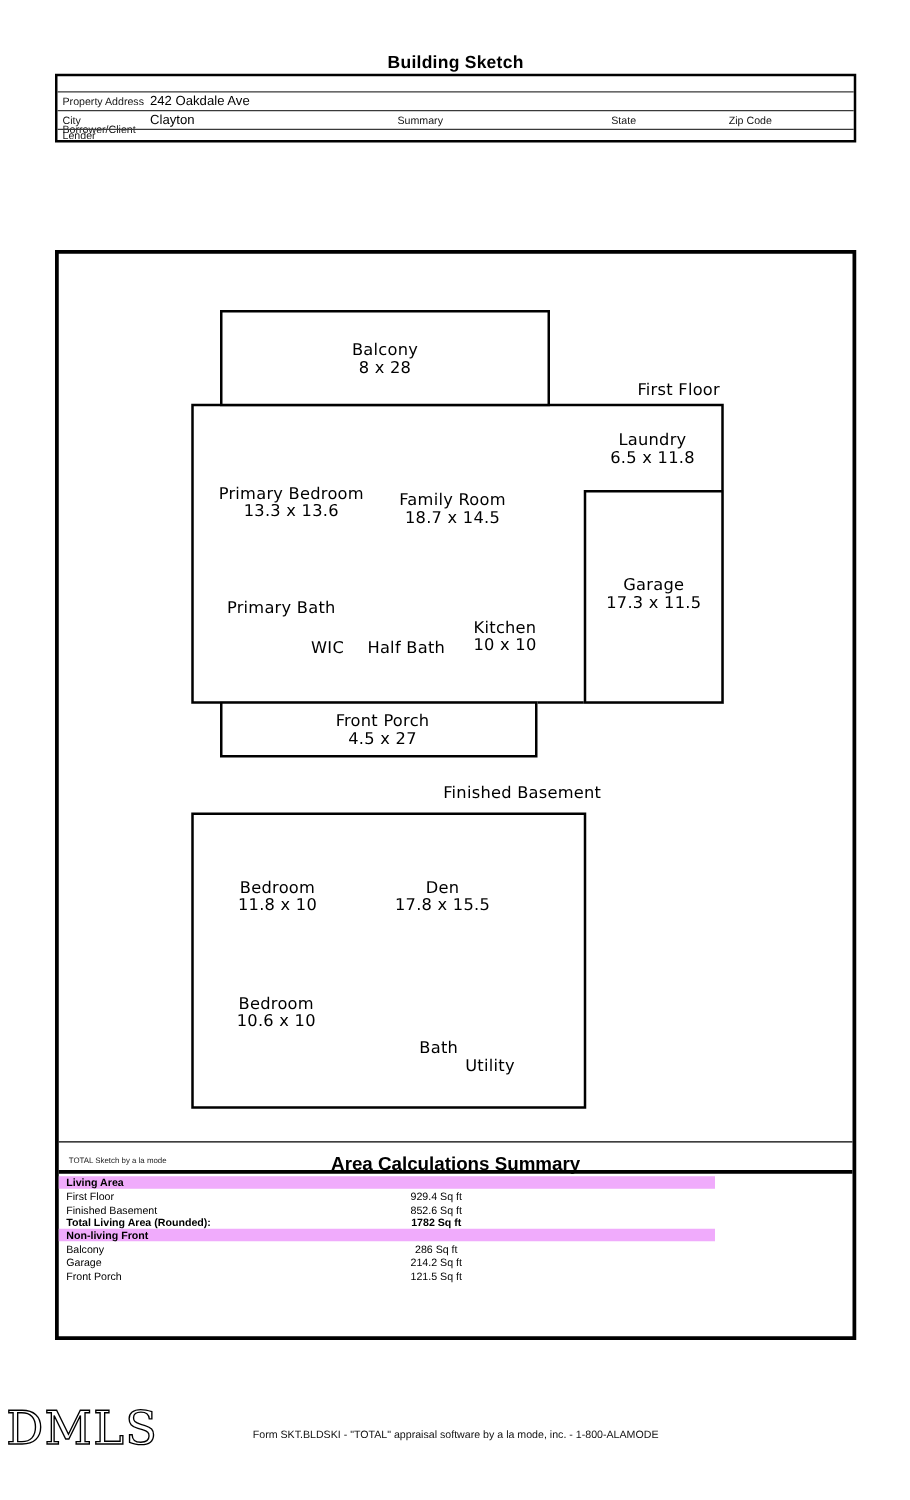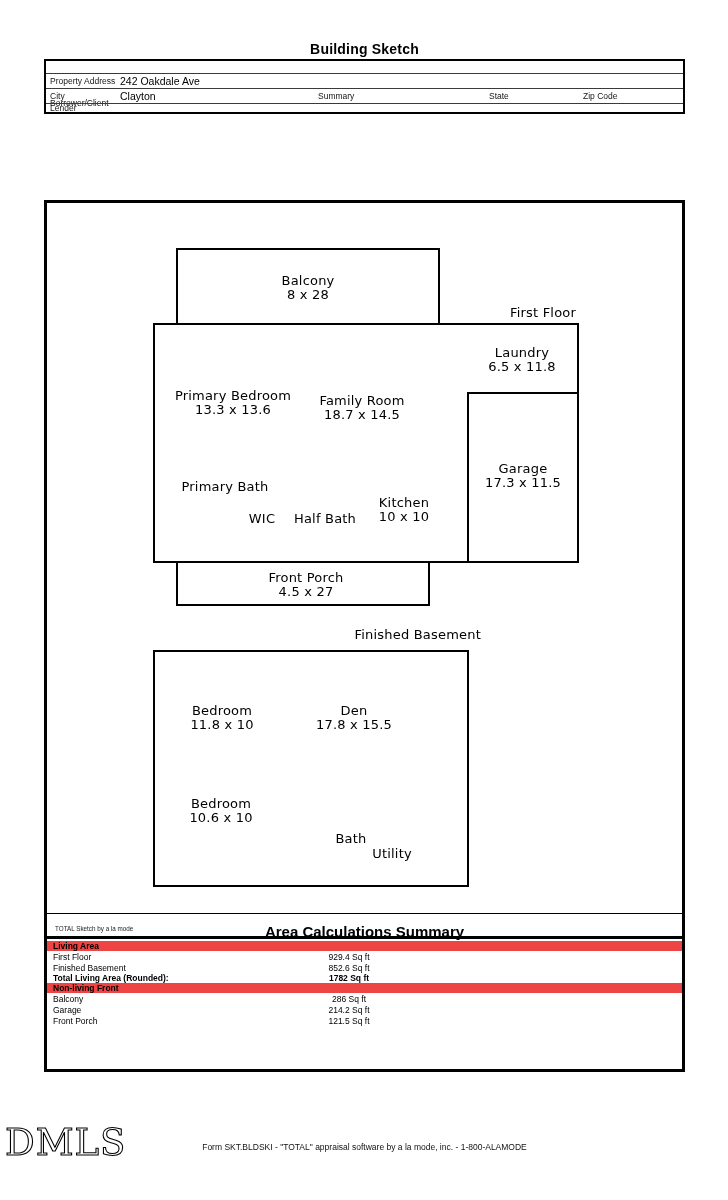--- a/index.html
+++ b/index.html
@@ -33,21 +33,21 @@
         letter-spacing:.2px;}
   .slbl-r{position:absolute;z-index:5;font-family:"DejaVu Sans",sans-serif;font-size:13px;
           line-height:14px;text-align:right;white-space:nowrap;letter-spacing:.2px;}
 
   
   .sum-topline{position:absolute;left:0;top:710px;width:635px;height:1px;background:#000;z-index:6;}
   .sum-watermark{position:absolute;left:8px;top:722px;font-size:6.3px;color:#222;z-index:6;white-space:nowrap;}
   .sum-title{position:absolute;left:0;top:720px;width:635px;text-align:center;font-size:15px;
              font-weight:bold;z-index:6;}
   .sum-thickline{position:absolute;left:0;top:733px;width:635px;height:3px;background:#000;z-index:6;}
-  .band{position:absolute;left:0;width:635px;height:10px;background:#ef4444;z-index:6;
+  .band{position:absolute;left:0;width:525px;height:10px;background:#f0abfc;z-index:6;
         font-size:8.5px;font-weight:bold;line-height:10px;padding-left:6px;box-sizing:border-box;}
   .band1{top:738px;} .band2{top:780px;}
   .srow{position:absolute;left:0;width:635px;height:11px;font-size:8.5px;line-height:11px;z-index:6;}
   .srow .lab{position:absolute;left:6px;white-space:nowrap;}
   .srow .val{position:absolute;left:302px;transform:translateX(-50%);white-space:nowrap;}
   .srow.bold{font-weight:bold;}
   .row1{top:749px;} .row2{top:760px;} .row3{top:770px;}
   .row4{top:791px;} .row5{top:802px;} .row6{top:813px;}
 
   

